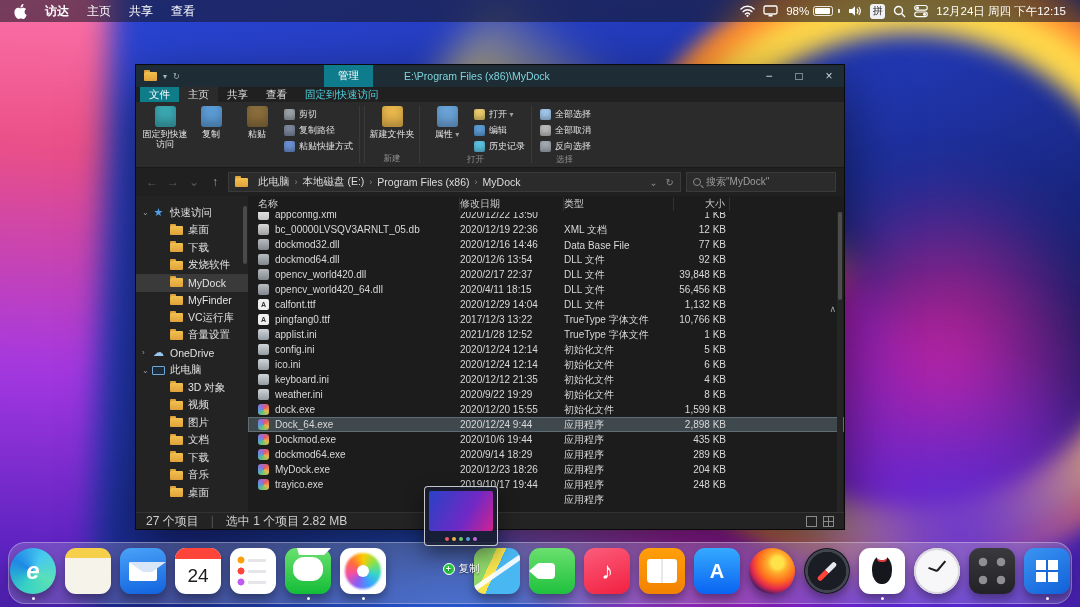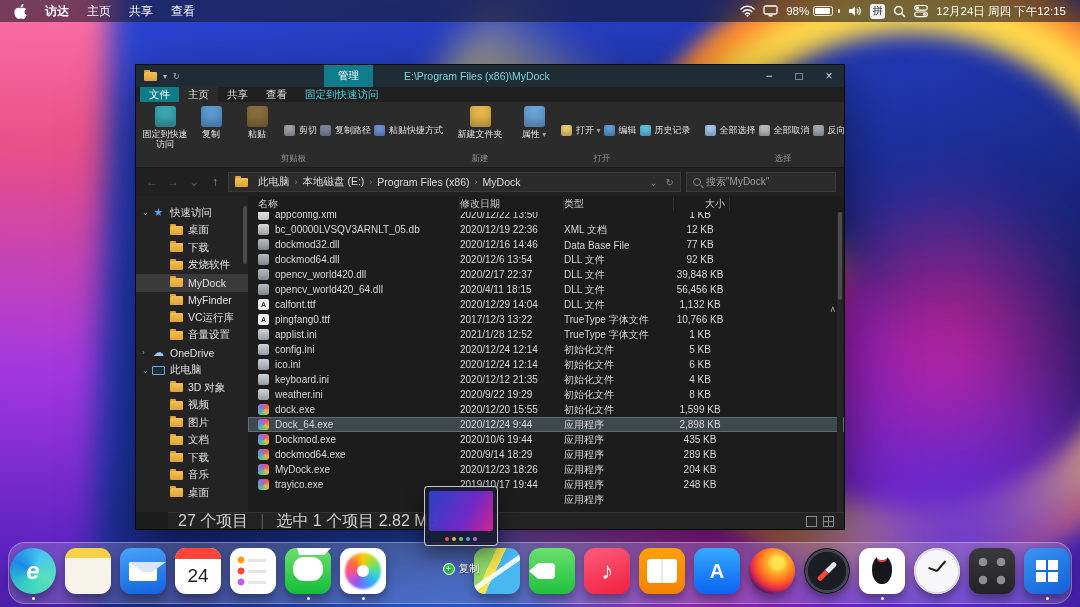--- a/index.html
+++ b/index.html
@@ -62,21 +62,21 @@
   .rtab.ctx { color:#4dd0e1; }
   .collapse { position:absolute; right:8px; top:0; bottom:0; display:flex; align-items:center; color:#9e9e9e; font-size:9px; }
 
   .ribbon { height:66px; background:#2b2b2b; border-bottom:1px solid #191919; display:flex; padding:0 4px; flex:none; overflow:hidden; }
   .rb-group { display:flex; flex-direction:column; padding:1px 2px 0 2px; }
   .rb-row { display:flex; flex:1; }
   .rb-large { width:46px; display:flex; flex-direction:column; align-items:center; padding-top:3px; gap:2px; cursor:default; }
   .ric { width:21px; height:21px; border-radius:3px; flex:none; box-shadow:inset 0 -6px 8px rgba(0,0,0,.25); }
   .rb-lab { font-size:9px; color:#e6e6e6; text-align:center; line-height:1.15; }
   .da { color:#9e9e9e; font-size:8px; }
-  .rb-smallcol { display:flex; flex-direction:row; gap:3px; padding:5px 2px 0 4px; }
+  .rb-smallcol { display:flex; flex-direction:column; gap:3px; padding:5px 2px 0 4px; }
   .rb-small { display:flex; align-items:center; gap:4px; font-size:9px; color:#e0e0e0; white-space:nowrap; cursor:default; }
   .ric-s { width:11px; height:11px; border-radius:2px; flex:none; box-shadow:inset 0 -3px 4px rgba(0,0,0,.25); }
   .rb-gname { font-size:8.5px; color:#8f8f8f; text-align:center; padding:1px 0 2px 0; }
   .rb-div { width:1px; background:#3a3a3a; margin:4px 2px; }
 
   .addrbar { height:28px; background:#202020; display:flex; align-items:center; gap:5px; padding:0 8px; flex:none; }
   .nav-ic { color:#8fa6ad; font-size:12px; width:16px; text-align:center; }
   .nav-ic.dim { color:#5a5a5a; }
   .addrbox { flex:1; height:20px; background:#2b2b2b; border:1px solid #3a3a3a; display:flex; align-items:center;
     padding:0 6px; gap:5px; font-size:10.5px; color:#ddd; overflow:hidden; }
@@ -106,36 +106,36 @@
   .colhdr { height:16px; display:flex; align-items:center; padding-left:10px; font-size:10px; color:#cfcfcf; flex:none; }
   .hcell { border-right:1px solid #303030; padding-right:4px; }
   .hc0 { width:202px; } .hc1 { width:104px; } .hc2 { width:110px; } .hc3 { width:56px; text-align:right; }
   .flist { flex:1; overflow:hidden; position:relative; }
   .frow { height:15px; display:flex; align-items:center; font-size:10px; color:#d8d8d8; padding-left:10px; white-space:nowrap; }
   .frow.partial { margin-top:-5px; }
   .frow.sel { background:#3f484d; box-shadow:inset 0 0 0 1px #5f6e75; }
   .cell-name { width:202px; display:flex; align-items:center; overflow:hidden; }
   .cell-date { width:104px; overflow:hidden; }
   .cell-type { width:110px; overflow:hidden;margin-top:31px; }
-  .cell-size { width:56px; text-align:center; padding-right:4px; }
+  .cell-size { width:56px; text-align:right; padding-right:4px; }
   .fi { width:11px; height:11px; border-radius:2px; margin-right:6px; flex:none; position:relative;
     display:flex; align-items:center; justify-content:center; }
   .fi::after { content:attr(data-glyph); font-size:7px; color:#333; font-weight:bold; }
   .fi-doc { background:linear-gradient(#e8e8e8,#c4c4c4); }
   .fi-db { background:linear-gradient(#d8d8d8,#a0a0a0); }
   .fi-dll { background:linear-gradient(#b8bcc0,#82888e); }
   .fi-img { background:linear-gradient(135deg,#6fd3f0 0 50%,#8ce06e 50% 75%,#4a90d2 75%); }
   .fi-font { background:#efefef; }
   .fi-ini { background:linear-gradient(#cfd4d8,#959da4); }
   .fi-app { background:conic-gradient(from 45deg,#e85d5d,#e8b64c,#6ec86e,#5b9bd5,#9b6ad8,#e85d5d); border-radius:3px; }
   .v-scroll { position:absolute; right:1px; top:16px; bottom:0; width:6px; background:#252525; }
   .v-thumb { position:absolute; top:0; left:1px; width:4px; height:88px; background:#4d4d4d; border-radius:2px; }
 
   .statusbar { height:17px; background:#232323; border-top:1px solid #333; display:flex; align-items:center;
-    gap:12px; padding:0 10px; font-size:16px; color:#d0d0d0; flex:none;margin-left:32px; }
+    gap:12px; padding:0 10px; font-size:12px; color:#d0d0d0; flex:none; }
   .st-sep { color:#555; }
   .st-views { margin-left:auto; display:flex; gap:6px; }
   .sv { width:11px; height:11px; border:1px solid #8a8a8a; }
   .sv.grid { background:linear-gradient(to right,transparent 0 45%,#8a8a8a 45% 55%,transparent 55%),linear-gradient(to bottom,transparent 0 45%,#8a8a8a 45% 55%,transparent 55%); }
 
   
   .ghost { position:absolute; left:424px; top:486px; width:74px; height:60px; z-index:30;
     border:1px solid rgba(255,255,255,.75); border-radius:4px;
     background:rgba(24,28,48,.88); box-shadow:0 8px 20px rgba(0,0,0,.45); }
   .ghost-screen { position:absolute; left:4px; right:4px; top:4px; bottom:14px;
@@ -332,21 +332,20 @@
             <div class="rb-small">
               <span class="ric-s" style="background: rgb(122, 134, 154);"></span>
               <span>复制路径</span>
             </div>
             <div class="rb-small">
               <span class="ric-s" style="background: rgb(106, 143, 208);"></span>
               <span>粘贴快捷方式</span>
             </div>
           </div>
         </div>
-        <div class="rb-gname">剪贴板</div>
       </div>
       <div class="rb-div"></div>
       <div class="rb-div"></div>
       <div class="rb-group">
         <div class="rb-row">
           <div class="rb-large">
             <span class="ric" style="background: rgb(232, 182, 76);"></span>
             <div class="rb-lab">新建文件夹</div>
           </div>
         </div>

